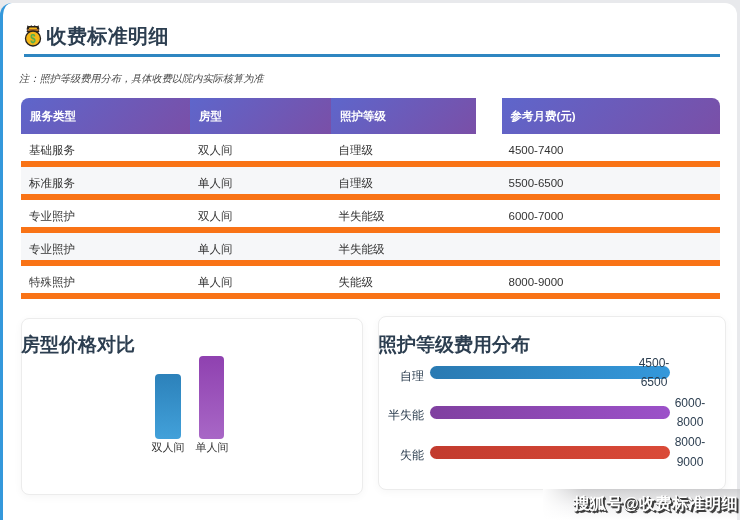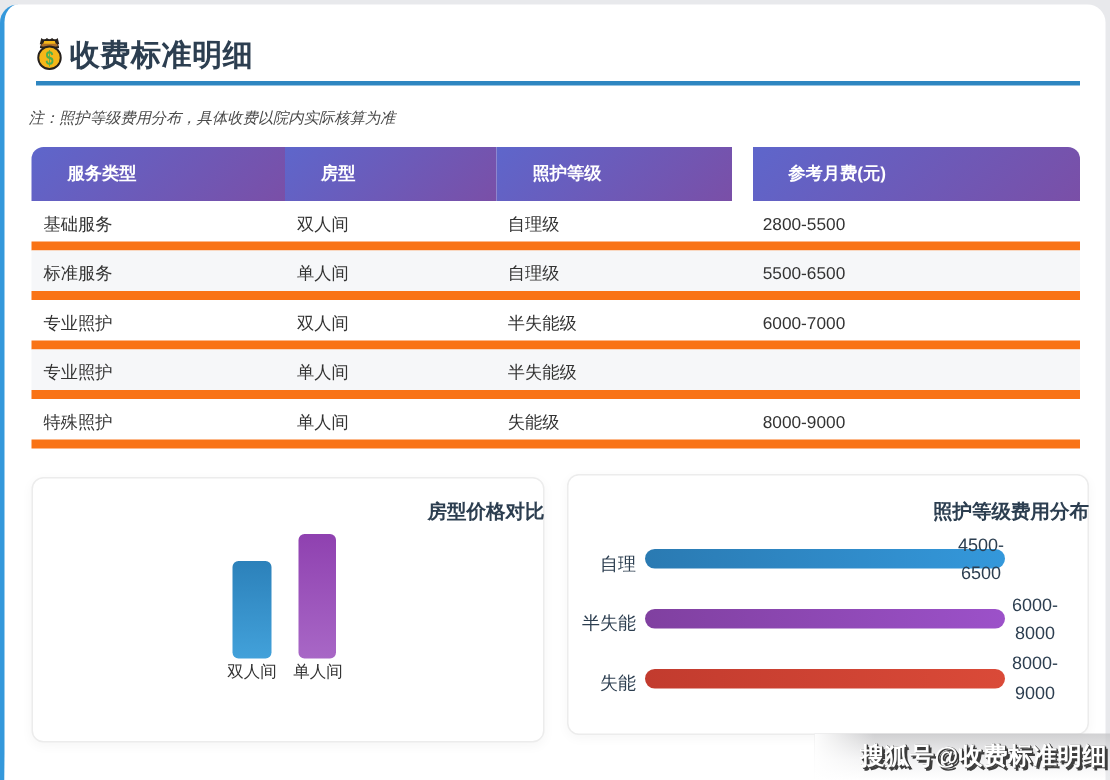--- a/index.html
+++ b/index.html
@@ -3,26 +3,26 @@
 <meta charset="utf-8">
 <style>
 *{margin:0;padding:0;box-sizing:border-box}
 html,body{width:740px;height:520px;overflow:hidden}
 body{background:#e8e9ec;font-family:"Liberation Sans",sans-serif;position:relative}
 .abs{position:absolute}
 .card{position:absolute;left:0;top:2.5px;width:737px;height:518px;background:#fff;border-left:3px solid #3498db;border-radius:12px 12px 0 0}
 .title{position:absolute;left:46.5px;top:22.5px;font-size:20px;font-weight:bold;color:#2c3e50;letter-spacing:0.4px}
 .divider{position:absolute;left:24px;top:54px;width:696px;height:2.5px;background:#2e86c1}
 .note{position:absolute;left:19px;top:71.5px;font-size:10.2px;font-style:italic;color:#4a4a4a}
-.hc{position:absolute;top:98px;height:36px;background:linear-gradient(135deg,#5e66cb 0%,#7a4fa7 100%);color:#fff;font-size:11.5px;font-weight:bold;line-height:36px;padding-left:24px}
+.hc{position:absolute;top:98px;height:36px;background:linear-gradient(135deg,#5e66cb 0%,#7a4fa7 100%);color:#fff;font-size:11.5px;font-weight:bold;line-height:36px;padding-left:9px}
 .row{position:absolute;left:21px;width:698.5px;height:33px;border-bottom:6px solid #f97316;font-size:11.5px;color:#333;line-height:32px}
 .row span{position:absolute;top:0}
 .c1{left:8px}.c2{left:177px}.c3{left:317.5px}.c4{left:487.5px}
 .chartcard{position:absolute;background:#fff;border:1px solid #ececec;border-radius:8px;box-shadow:0 2px 8px rgba(0,0,0,0.04)}
-.ctitle{position:absolute;font-size:13px;font-weight:bold;color:#2c3e50;text-align:right}
+.ctitle{position:absolute;font-size:19px;font-weight:bold;color:#2c3e50;text-align:left}
 .blabel{position:absolute;font-size:11px;color:#333;text-align:center}
 .hlabel{position:absolute;font-size:12px;color:#2c3e50;text-align:right;width:46px}
 .hval{position:absolute;font-size:12px;color:#2c3e50;text-align:center;width:40px;line-height:19.8px}
 .hbar{position:absolute;left:430px;width:240px;height:13px;border-radius:6.5px}
 .wmbg{position:absolute;left:543px;top:489px;width:197px;height:31px;background:linear-gradient(180deg,rgba(198,198,200,0.8) 0%,rgba(228,228,230,0.5) 55%,rgba(255,255,255,0.1) 100%)}
 .wmbg2{position:absolute;left:543px;top:489px;width:40px;height:31px;background:linear-gradient(90deg,rgba(255,255,255,0.95),rgba(255,255,255,0))}
 .wm{position:absolute;left:540px;top:493px;width:198px;text-align:right;font-size:16.2px;font-weight:bold;color:#fff;letter-spacing:0.3px;
     text-shadow:1px 1px 0 #3a3a3a,2px 2px 0 #3e3e3e,0.5px 0.5px 0 #555}
 </style>
 </head>
@@ -36,28 +36,28 @@
   <circle cx="18" cy="27" r="15" fill="#f5b719" stroke="#26211e" stroke-width="2.6"></circle>
   <text x="0" y="0" font-size="27" font-weight="bold" fill="#4caf50" text-anchor="middle" font-family="Liberation Sans" transform="translate(18,36.5) scale(0.72,1)">$</text>
 </svg>
 
 <div class="title">收费标准明细</div>
 <div class="divider"></div>
 <div class="note">注：照护等级费用分布，具体收费以院内实际核算为准</div>
 
 <div class="hc" style="left:21px;width:169px;border-radius:8px 0 0 0">服务类型</div>
 <div class="hc" style="left:190px;width:141px">房型</div>
-<div class="hc" style="left:331px;width:157px">照护等级</div>
+<div class="hc" style="left:331px;width:145px">照护等级</div>
 <div class="hc" style="left:501.5px;width:218px;border-radius:0 8px 0 0">参考月费(元)</div>
 
 <div class="row" style="top:134px">
     <span class="c1">基础服务</span>
     <span class="c2">双人间</span>
     <span class="c3">自理级</span>
-    <span class="c4">2800-5500</span>
+    <span class="c4">4500-7400</span>
   </div>
 <div class="row" style="top:167px;background:#f6f7f9">
     <span class="c1">标准服务</span>
     <span class="c2">单人间</span>
     <span class="c3">自理级</span>
     <span class="c4">5500-6500</span>
   </div>
 <div class="row" style="top:200px">
     <span class="c1">专业照护</span>
     <span class="c2">双人间</span>

